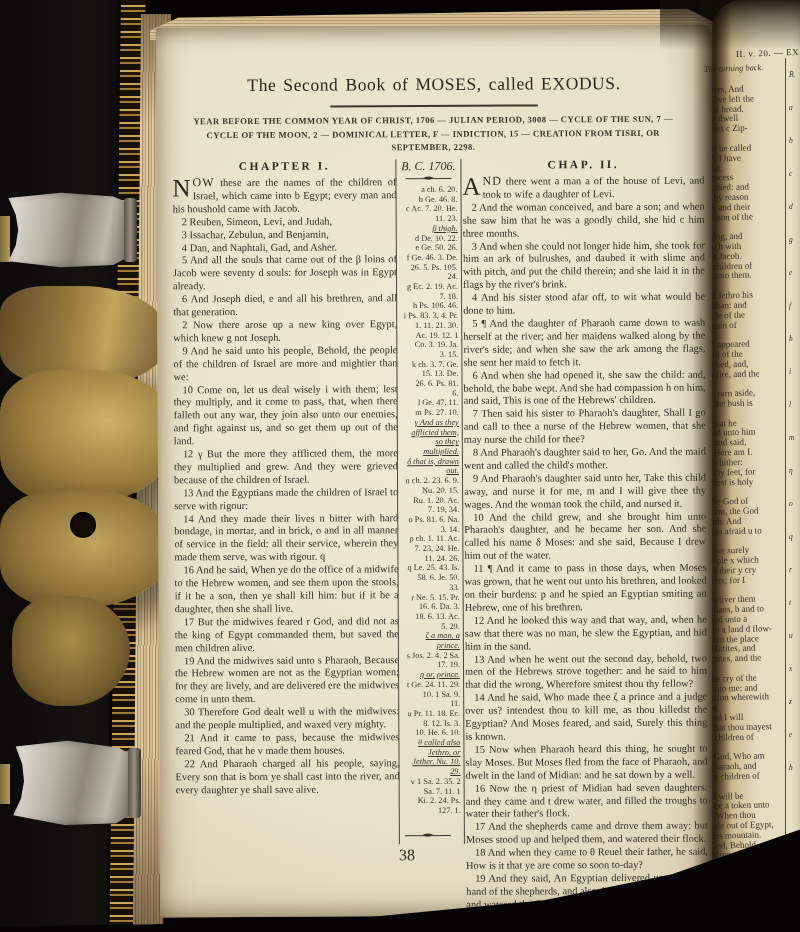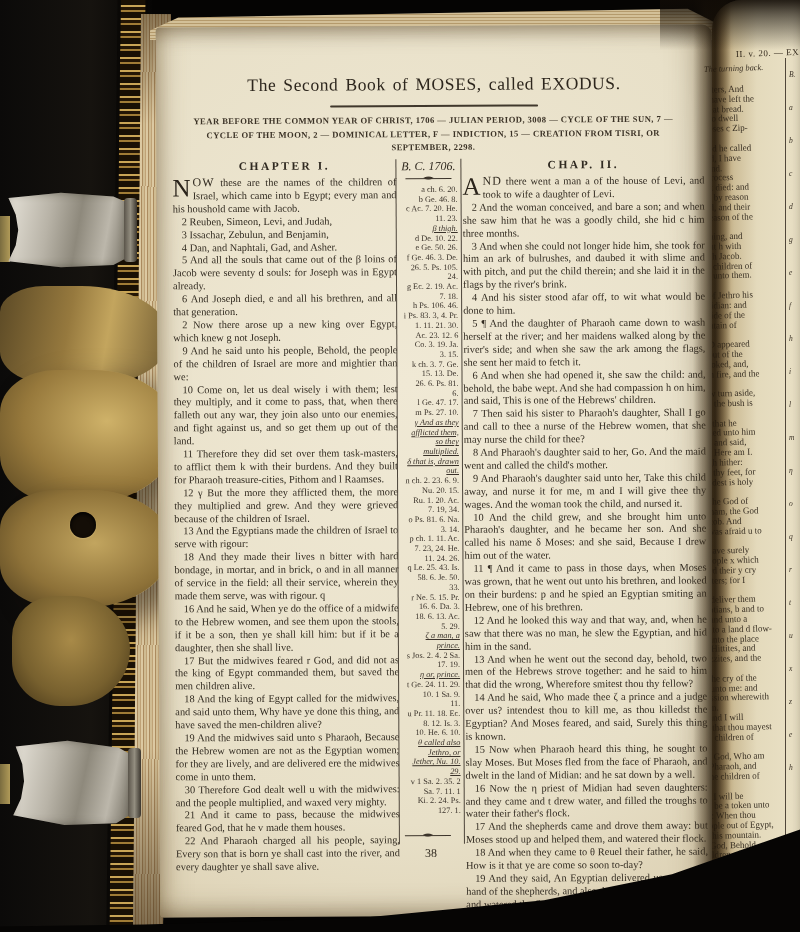--- a/index.html
+++ b/index.html
@@ -74,22 +74,22 @@
   .opener-caps{font-size:12px;letter-spacing:1px;}
   .bc-head{text-align:center;font-style:italic;font-size:12px;margin:0 0 1px;color:#322b21;}
   .swell{position:relative;height:6px;width:46px;margin:0 auto 4px;}
   .swell:before{content:"";position:absolute;left:0;right:0;top:2.5px;height:1px;background:#3c342a;}
   .swell:after{content:"";position:absolute;left:50%;top:1px;width:12px;height:4px;margin-left:-6px;
     background:radial-gradient(#3c342a 40%,transparent 65%);}
   .ref-item{margin:0;font-size:8.3px;line-height:9.7px;color:#3a322a;
     padding-left:9px;text-indent:-9px;text-align:right;}
   .ref-item.italic{font-style:italic;text-decoration:underline;}
   .swell-bottom{position:absolute;left:245px;width:46px;top:806px;height:6px;}
-  .pageno{position:absolute;left:239px;width:64px;top:820px;text-align:center;
-    font-size:12px;color:#332c22;}
+  .pageno{position:absolute;left:239px;width:64px;top:820px;
+    font-size:16px;color:#332c22;}
 
   
   .page-right{position:absolute;left:712px;top:0;width:88px;height:912px;color:#372e22;
     background:linear-gradient(90deg,#6b5636 0,#a98f63 9px,#cdbd97 22px,#e4dabc 45px,#eae1c6 100%);
     border-radius:30px 0 0 0;
     box-shadow:inset 0 10px 14px -8px rgba(50,35,15,.7), inset 0 -14px 18px -10px rgba(50,35,15,.6);}
   .rp-head{position:absolute;left:24px;top:48px;font-size:9px;letter-spacing:.5px;
     white-space:nowrap;transform:rotate(-2deg);color:#33291c;}
   .rp-gloss{position:absolute;left:-8px;top:64px;font-style:italic;font-size:8.4px;
     white-space:nowrap;transform:rotate(-2deg);}
@@ -144,50 +144,48 @@
       <p class="verse opening"><span class="dropcap">N</span><span class="opener-caps">OW</span><span> these are the names of the children of Israel, which came into b Egypt; every man and his houshold came with Jacob.</span></p>
       <div>
           <p class="verse">2 Reuben, Simeon, Levi, and Judah,</p>
           <p class="verse">3 Issachar, Zebulun, and Benjamin,</p>
           <p class="verse">4 Dan, and Naphtali, Gad, and Asher.</p>
           <p class="verse">5 And all the souls that came out of the β loins of Jacob were seventy d souls: for Joseph was in Egypt already.</p>
           <p class="verse">6 And Joseph died, e and all his brethren, and all that generation.</p>
           <p class="verse">2 Now there arose up a new king over Egypt, which knew g not Joseph.</p>
           <p class="verse">9 And he said unto his people, Behold, the people of the children of Israel are more and mightier than we:</p>
           <p class="verse">10 Come on, let us deal wisely i with them; lest they multiply, and it come to pass, that, when there falleth out any war, they join also unto our enemies, and fight against us, and so get them up out of the land.</p>
-          <p class="verse">11 Therefore they did set over them task-masters, to afflict them k with their burdens. And they built for Pharaoh treasure-cities, Pithom and l Raamses.</p>
           <p class="verse">12 γ But the more they afflicted them, the more they multiplied and grew. And they were grieved because of the children of Israel.</p>
           <p class="verse">13 And the Egyptians made the children of Israel to serve with rigour:</p>
-          <p class="verse">18 And they made their lives n bitter with hard bondage, in mortar, and in brick, o and in all manner of service in the field: all their service, wherein they made them serve, was with rigour. q</p>
+          <p class="verse">14 And they made their lives n bitter with hard bondage, in mortar, and in brick, o and in all manner of service in the field: all their service, wherein they made them serve, was with rigour. q</p>
           <p class="verse">16 And he said, When ye do the office of a midwife to the Hebrew women, and see them upon the stools, if it be a son, then ye shall kill him: but if it be a daughter, then she shall live.</p>
           <p class="verse">17 But the midwives feared r God, and did not as the king of Egypt commanded them, but saved the men children alive.</p>
-          <p class="verse">18 And the king of Egypt called for the midwives, and said unto them, Why have ye done this thing, and have saved the men-children alive?</p>
           <p class="verse">19 And the midwives said unto s Pharaoh, Because the Hebrew women are not as the Egyptian women; for they are lively, and are delivered ere the midwives come in unto them.</p>
           <p class="verse">30 Therefore God dealt well u with the midwives: and the people multiplied, and waxed very mighty.</p>
           <p class="verse">21 And it came to pass, because the midwives feared God, that he v made them houses.</p>
           <p class="verse">22 And Pharaoh charged all his people, saying, Every son that is born ye shall cast into the river, and every daughter ye shall save alive.</p>
         </div>
     </div>
 
     <div class="colref">
       <p class="bc-head">B. C. 1706.</p>
       <div class="swell"></div>
       <div>
           <p class="ref-item">a ch. 6. 20.</p>
           <p class="ref-item">b Ge. 46. 8.</p>
           <p class="ref-item">c Ac. 7. 20. He. 11. 23.</p>
           <p class="ref-item italic">β thigh.</p>
           <p class="ref-item">d De. 10. 22.</p>
           <p class="ref-item">e Ge. 50. 26.</p>
           <p class="ref-item">f Ge. 46. 3. De. 26. 5. Ps. 105. 24.</p>
           <p class="ref-item">g Ec. 2. 19. Ac. 7. 18.</p>
           <p class="ref-item">h Ps. 106. 46.</p>
-          <p class="ref-item">i Ps. 83. 3, 4. Pr. 1. 11. 21. 30. Ac. 23. 12. 6 Co. 3. 19. Ja. 3. 15.</p>
+          <p class="ref-item">i Ps. 83. 3, 4. Pr. 1. 11. 21. 30. Ac. 19. 12. 1 Co. 3. 19. Ja. 3. 15.</p>
           <p class="ref-item">k ch. 3. 7. Ge. 15. 13. De. 26. 6. Ps. 81. 6.</p>
-          <p class="ref-item">l Ge. 47. 17.</p>
+          <p class="ref-item">l Ge. 47. 11.</p>
           <p class="ref-item">m Ps. 27. 10.</p>
           <p class="ref-item italic">γ And as they afflicted them, so they multiplied.</p>
           <p class="ref-item italic">δ that is, drawn out.</p>
           <p class="ref-item">n ch. 2. 23. 6. 9. Nu. 20. 15. Ru. 1. 20. Ac. 7. 19, 34.</p>
           <p class="ref-item">o Ps. 81. 6. Na. 3. 14.</p>
           <p class="ref-item">p ch. 1. 11. Ac. 7. 23, 24. He. 11. 24. 26.</p>
           <p class="ref-item">q Le. 25. 43. Is. 58. 6. Je. 50. 33.</p>
           <p class="ref-item">r Ne. 5. 15. Pr. 16. 6. Da. 3. 18. 6. 13. Ac. 5. 29.</p>
           <p class="ref-item italic">ζ a man, a prince.</p>
           <p class="ref-item">s Jos. 2. 4. 2 Sa. 17. 19.</p>

